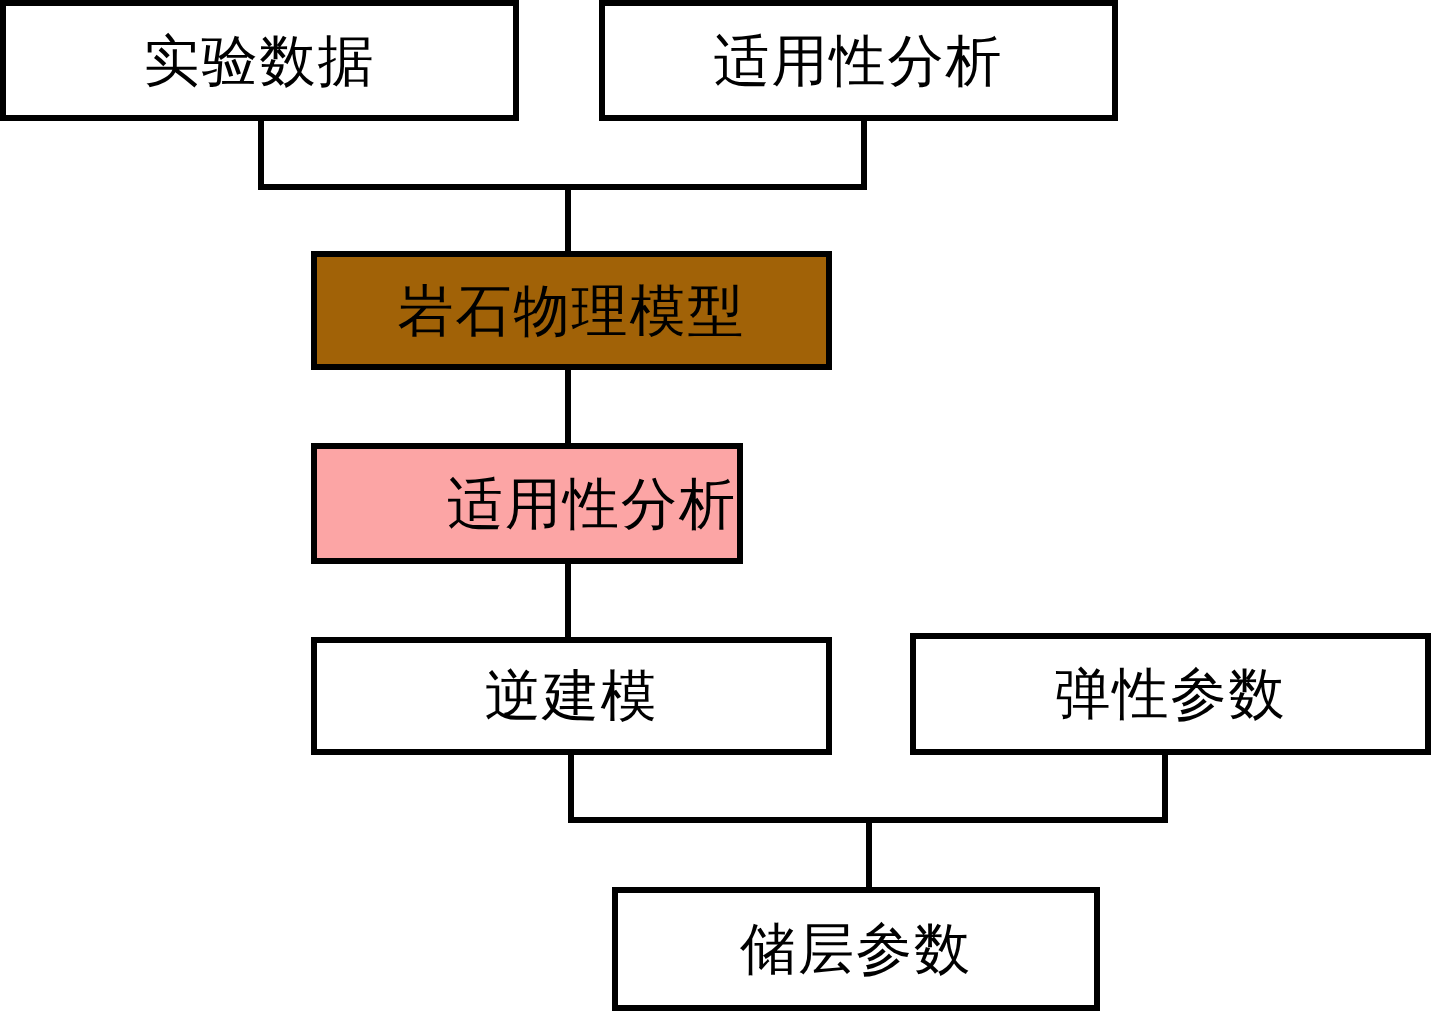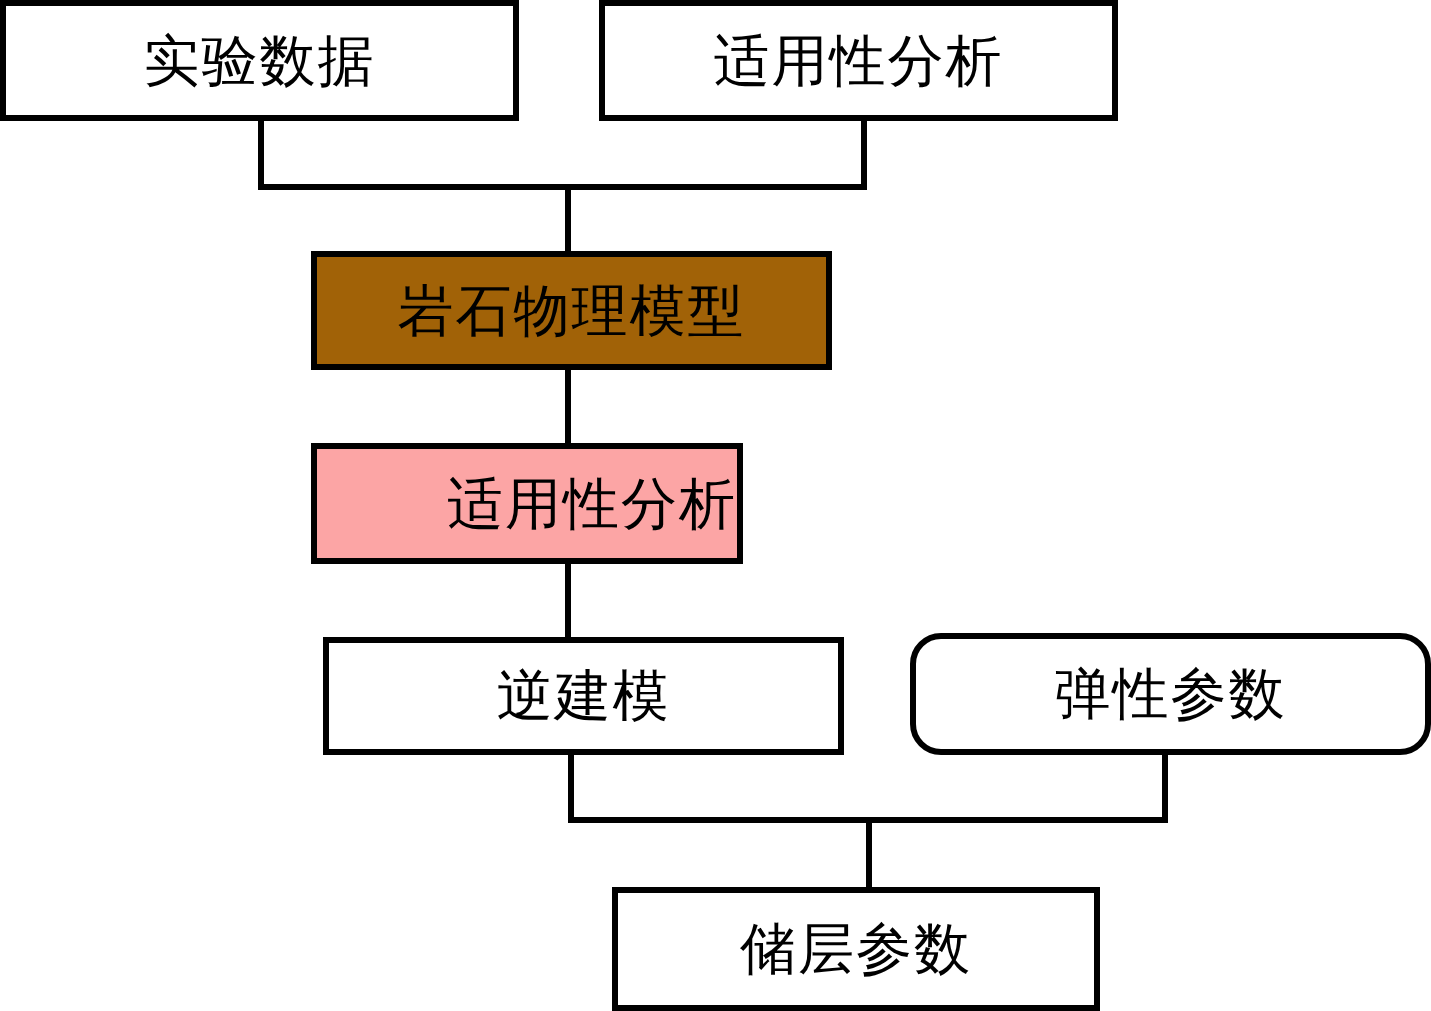--- a/index.html
+++ b/index.html
@@ -62,22 +62,22 @@
     </div>
     <div class="node" style="left: 599px; top: 0px; width: 519px; height: 121px; background: rgb(255, 255, 255); border-color: rgb(0, 0, 0);">
       <span class="node-label">适用性分析</span>
     </div>
     <div class="node" style="left: 311px; top: 251px; width: 521px; height: 119px; background: #a16207; border-color: rgb(0, 0, 0);">
       <span class="node-label">岩石物理模型</span>
     </div>
     <div class="node" style="left: 311px; top: 443px; width: 432px; height: 121px; background: #fca5a5; border-color: rgb(0, 0, 0); justify-content: flex-end;">
       <span class="node-label">适用性分析</span>
     </div>
-    <div class="node" style="left: 311px; top: 637px; width: 521px; height: 118px; background: rgb(255, 255, 255); border-color: rgb(0, 0, 0); margin-left: 12px;">
+    <div class="node" style="left: 311px; top: 637px; width: 521px; height: 118px; background: rgb(255, 255, 255); border-color: rgb(0, 0, 0);">
       <span class="node-label">逆建模</span>
     </div>
-    <div class="node" style="left: 910px; top: 633px; width: 521px; height: 122px; background: rgb(255, 255, 255); border-color: rgb(0, 0, 0); border-radius: 31px;">
+    <div class="node" style="left: 910px; top: 633px; width: 521px; height: 122px; background: rgb(255, 255, 255); border-color: rgb(0, 0, 0);">
       <span class="node-label">弹性参数</span>
     </div>
     <div class="node" style="left: 612px; top: 887px; width: 488px; height: 124px; background: rgb(255, 255, 255); border-color: rgb(0, 0, 0);">
       <span class="node-label">储层参数</span>
     </div>
   </div>
 
 </body></html>

